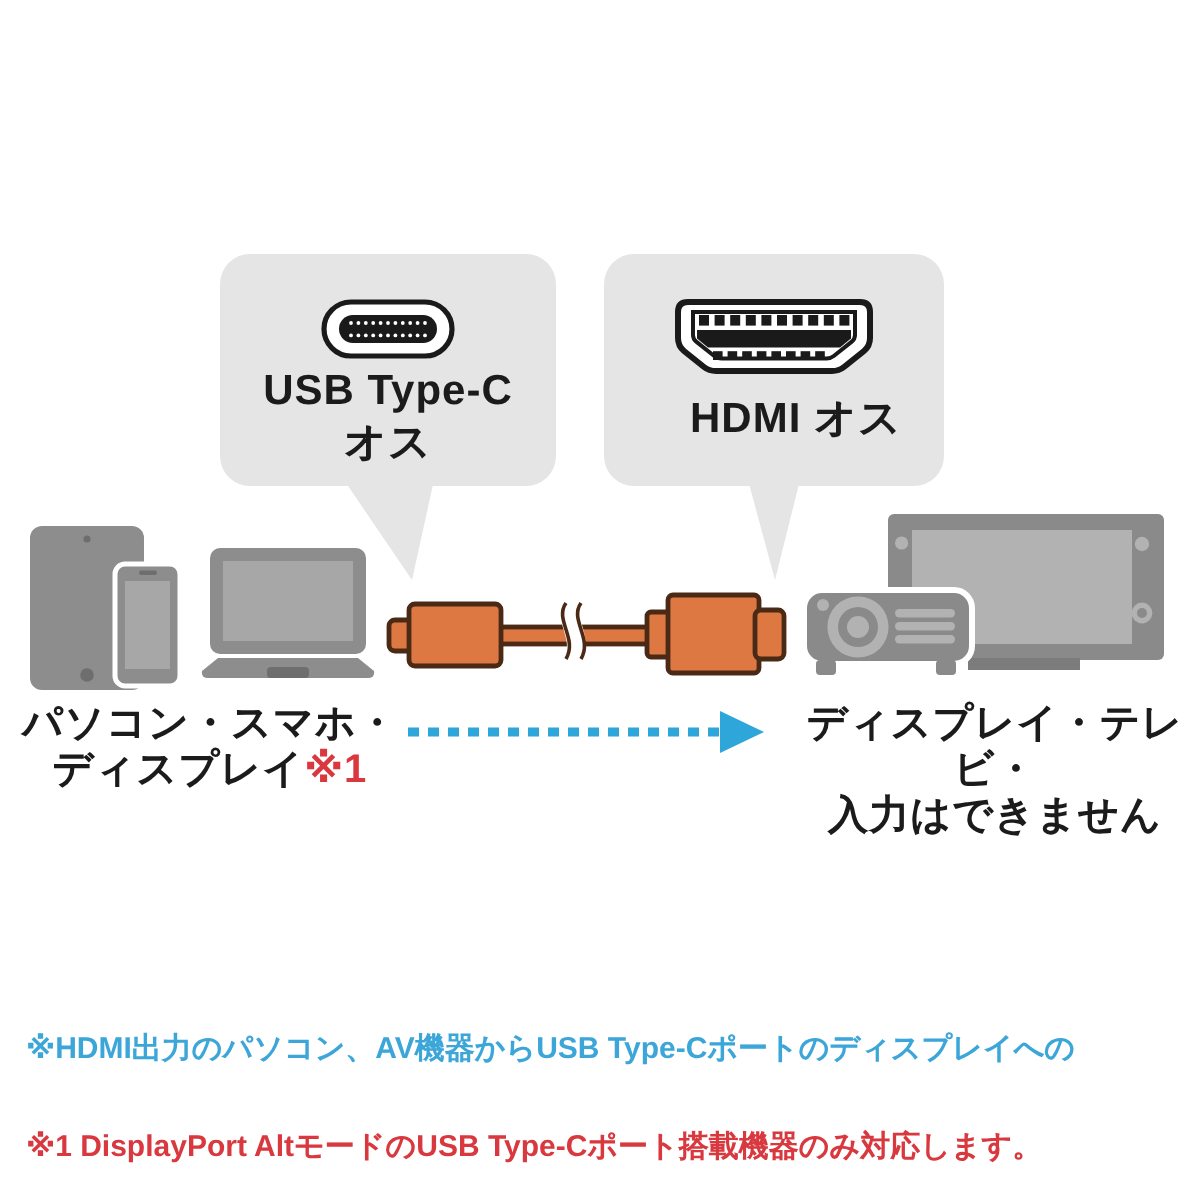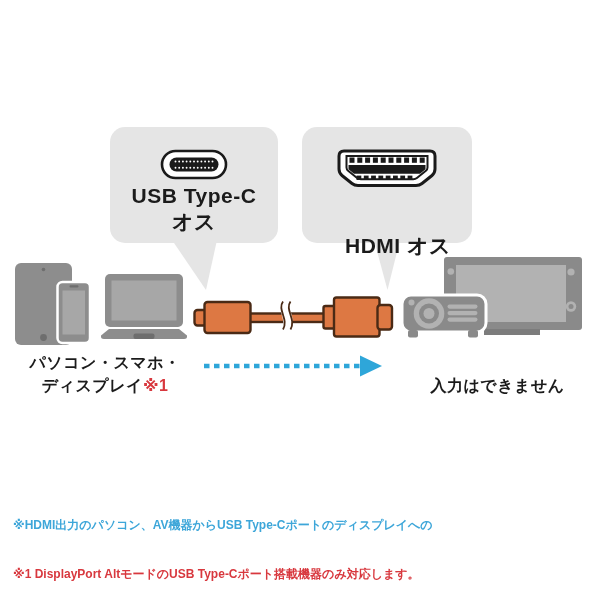--- a/index.html
+++ b/index.html
@@ -3,22 +3,22 @@
 <meta charset="utf-8">
 <style>
   html,body{margin:0;padding:0;background:#ffffff;}
   .stage{
     position:relative;width:600px;height:600px;background:#ffffff;overflow:hidden;
     font-family:"Liberation Sans","DejaVu Sans",sans-serif;
   }
   .stage svg{position:absolute;left:0;top:0;}
   .overlay{position:absolute;text-align:center;font-weight:bold;color:#1b1b1b;}
   .bubble-label{font-size:21px;line-height:26px;letter-spacing:0.5px;}
-  .device-label{font-size:16px;line-height:23px;letter-spacing:0.5px;}
-  .note{position:absolute;font-weight:bold;font-size:12px;line-height:22px;white-space:nowrap;text-align:left;}
+  .device-label{font-size:20px;line-height:23px;letter-spacing:0.5px;}
+  .note{position:absolute;font-weight:bold;font-size:15px;line-height:22px;white-space:nowrap;text-align:left;}
   .note-blue{color:#3da6d9;}
   .note-red{color:#d8383e;}
   .red-ref{color:#d8383e;}
   .note-indent{padding-left:17px;}
 </style>
 </head>
 <body>
 
 <div class="stage">
 
@@ -145,31 +145,31 @@
       <line x1="204" y1="366" x2="361" y2="366" stroke="#2ea6d9" stroke-width="4.5" stroke-dasharray="5.5,4.5"></line>
       <polygon points="360,355.5 382,366 360,376.5" fill="#2ea6d9"></polygon>
     </g>
   </svg>
 
   <div class="overlay bubble-label" style="left:110px;top:183px;width:168px;">
     <span>USB Type-C</span><br>
     <span>オス</span>
   </div>
 
-  <div class="overlay bubble-label" style="left:302px;top:197px;width:192px;margin-top:36px;">
+  <div class="overlay bubble-label" style="left:302px;top:197px;width:192px;">
     <span>HDMI オス</span>
   </div>
 
   <div class="overlay device-label" style="left:5px;top:351px;width:200px;">
     <span>パソコン・スマホ・</span><br>
     <span>ディスプレイ</span><span class="red-ref">※1</span>
   </div>
 
   <div class="overlay device-label" style="left:395px;top:351px;width:205px;">
-    <br>
+    <span>ディスプレイ・テレビ・</span><br>
     <span>入力はできません</span>
   </div>
 
   <div class="note note-blue" style="left:13px;top:514px;">
     <span>※HDMI出力のパソコン、AV機器からUSB Type-Cポートのディスプレイへの</span><br>
   </div>
 
   <div class="note note-red" style="left:13px;top:563px;text-align:center;">
     <span>※1 DisplayPort AltモードのUSB Type-Cポート搭載機器のみ対応します。</span>
   </div>

